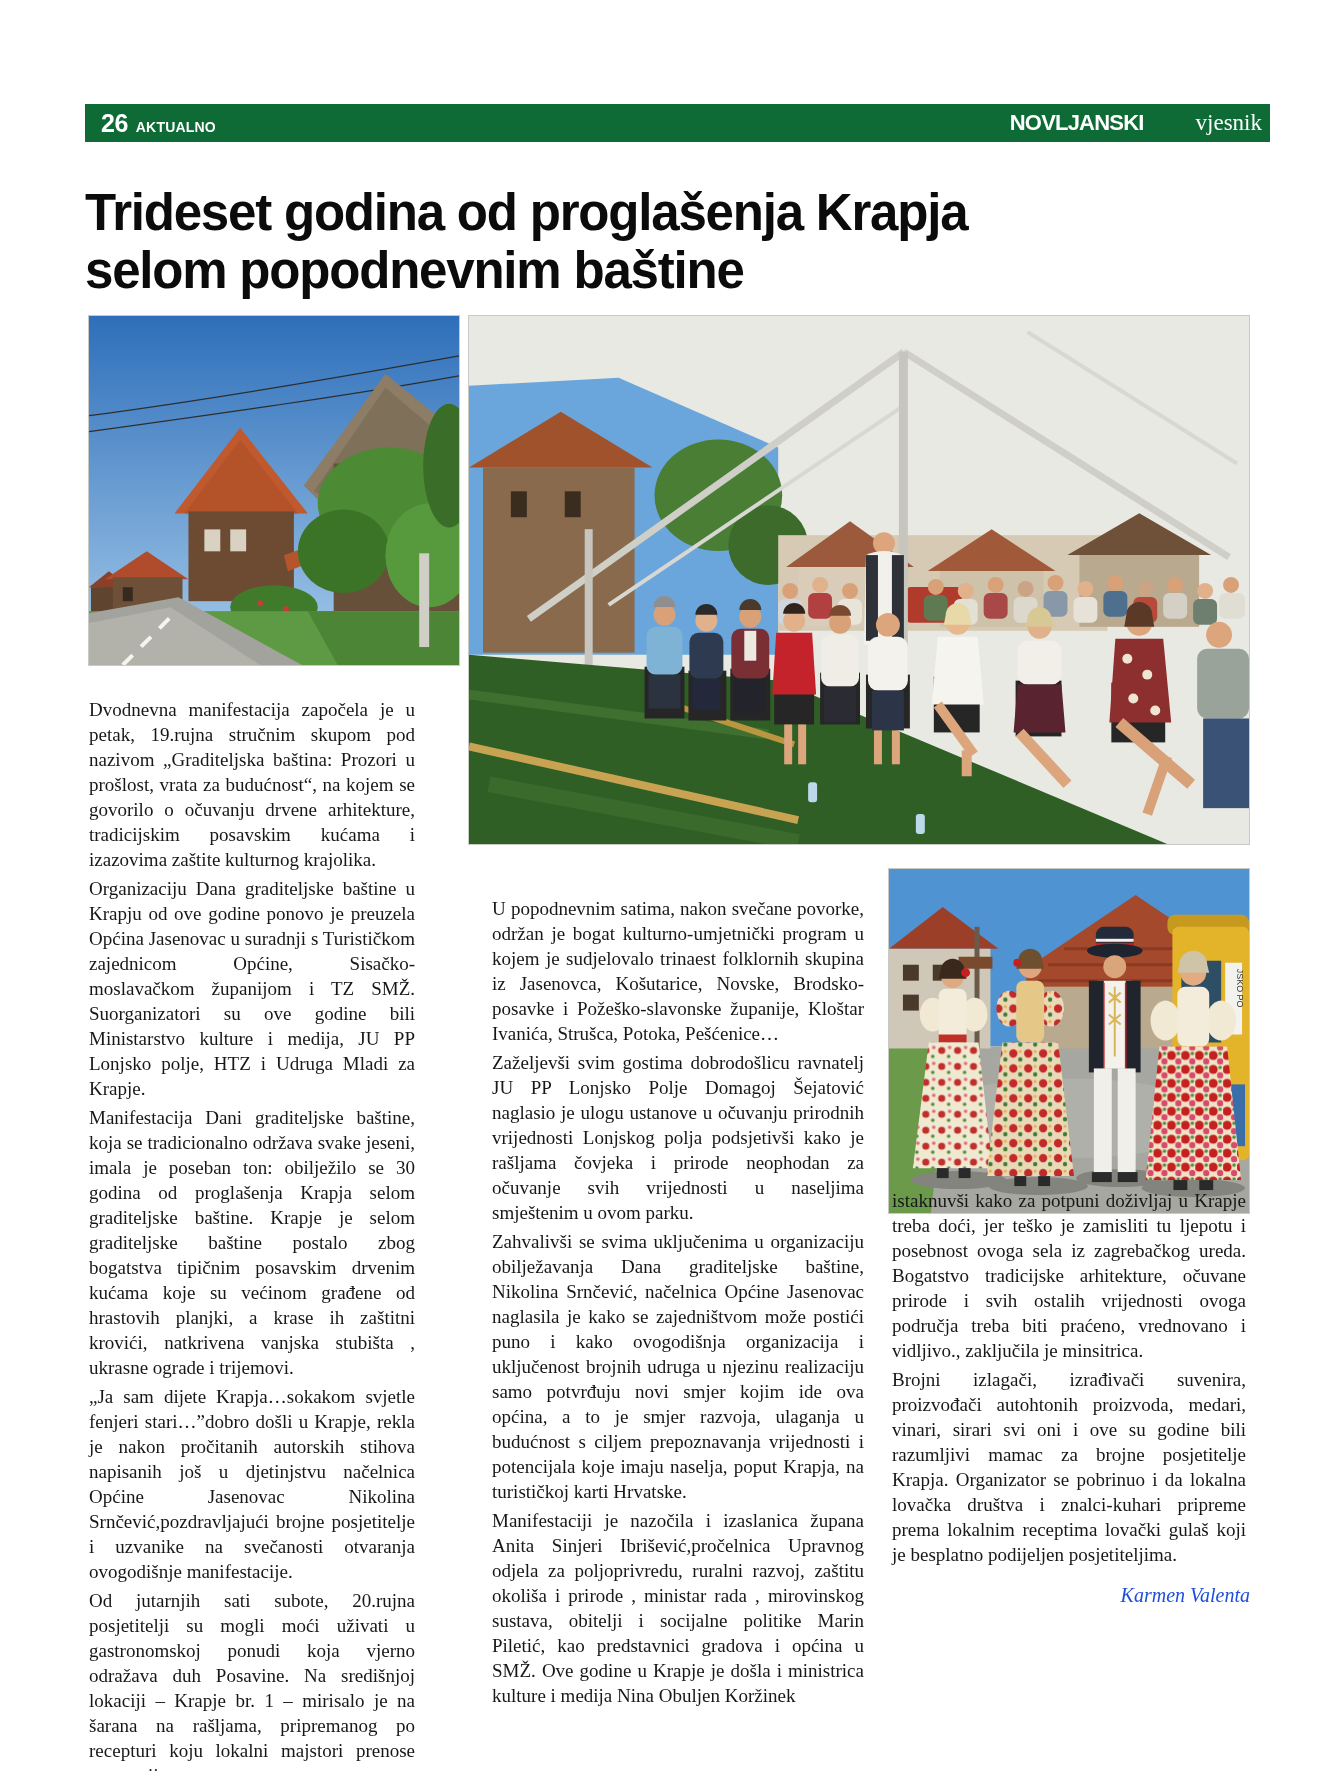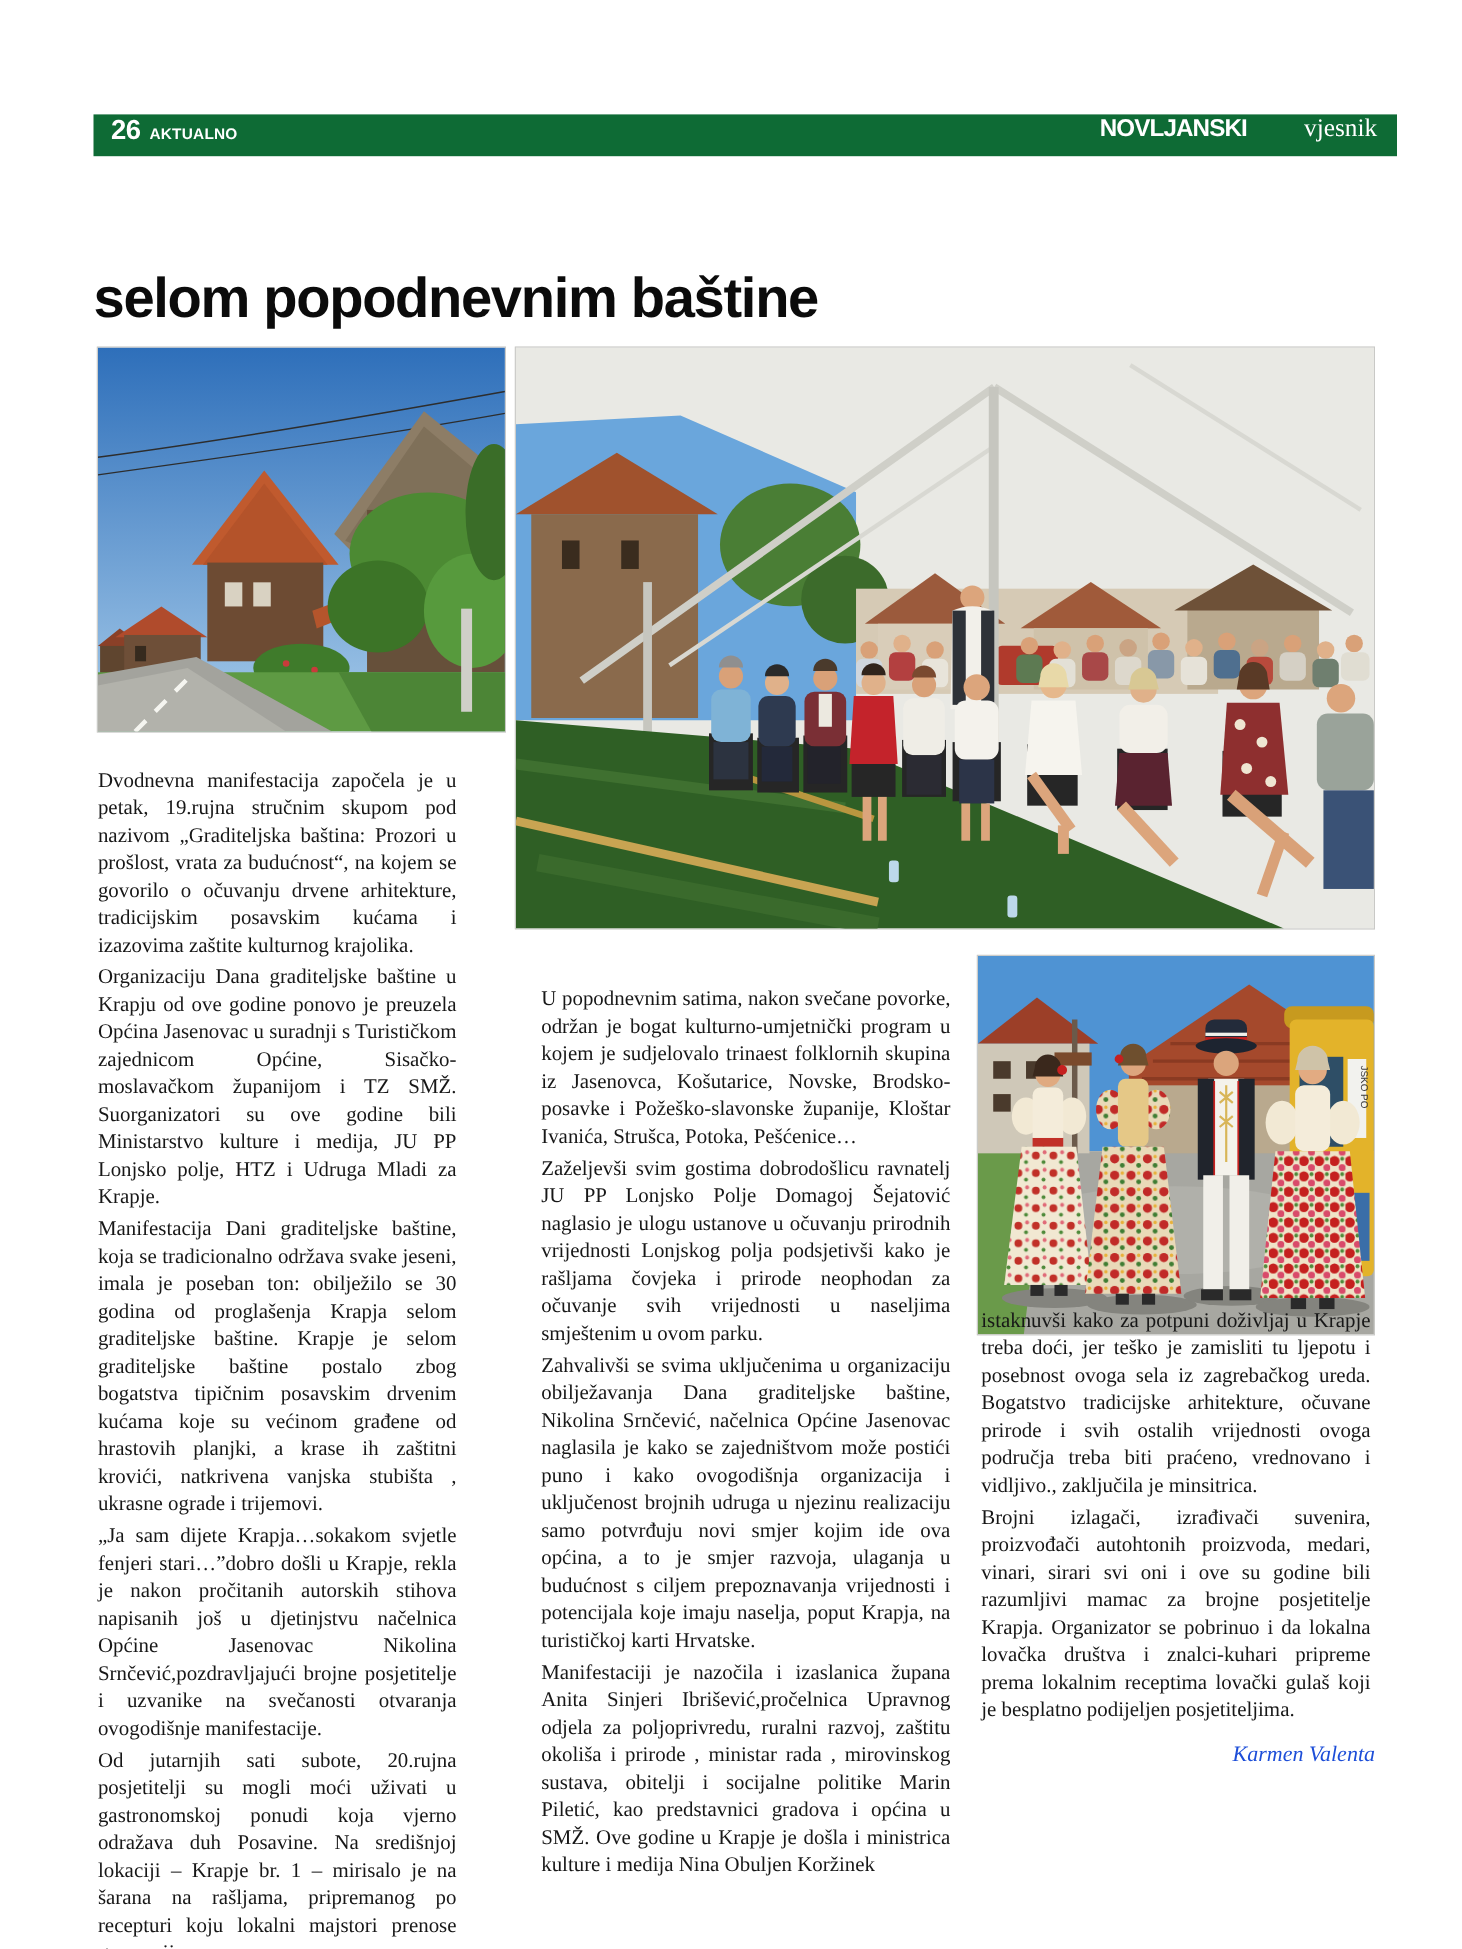--- a/index.html
+++ b/index.html
@@ -1,21 +1,21 @@
 <!DOCTYPE html>
 <html><head>
 <meta charset="utf-8">
 <style>
   html,body{margin:0;padding:0;background:#ffffff;}
   #page{position:relative;width:1329px;height:1772px;background:#ffffff;overflow:hidden;
         font-family:"Liberation Serif",serif;color:#151515;}
   
   .topbar{position:absolute;left:85px;top:104px;width:1185px;height:38px;
-          display:flex;justify-content:space-between;
-          padding:0 18px 0 16px;box-sizing:border-box;background:#0e6b35;}
+          display:flex;align-items:center;justify-content:space-between;
+          padding:0 8px 0 16px;box-sizing:border-box;background:#0e6b35;}
   .topbar .left,.topbar .right{display:flex;align-items:baseline;gap:8px;}
   .pagenum{font-family:"Liberation Sans",sans-serif;font-weight:900;font-size:25px;color:#fff;letter-spacing:-0.5px;}
   .section{font-family:"Liberation Sans",sans-serif;font-weight:900;font-size:14px;color:#fff;letter-spacing:0.2px;}
   .mast-bold{font-family:"Liberation Sans",sans-serif;font-weight:900;font-size:22px;color:#fff;letter-spacing:-0.8px;}
   .mast-serif{font-family:"Liberation Serif",serif;font-size:23px;color:#fff;margin-left:44px;}
   
   .headline{position:absolute;left:85px;top:150px;width:1120px;
             font-family:"Liberation Sans",sans-serif;font-weight:900;color:#0b0b0b;
             font-size:51px;line-height:58px;letter-spacing:-1.2px;}
   
@@ -41,21 +41,21 @@
     <div class="left">
       <span class="pagenum">26</span>
       <span class="section">AKTUALNO</span>
     </div>
     <div class="right">
       <span class="mast-bold">NOVLJANSKI</span>
       <span class="mast-serif">vjesnik</span>
     </div>
   </header>
 
-  <h1 class="headline"><br><span>selom popodnevnim baštine</span></h1>
+  <h1 class="headline"><span>Trideset godina od proglašenja Krapja</span><br><span>selom popodnevnim baštine</span></h1>
 
   <figure id="photo-street" role="img" aria-label="Tradicijske drvene posavske kuće s crvenim krovovima uz seosku cestu u Krapju">
     <svg viewBox="0 0 372 350" preserveAspectRatio="none">
       <defs>
         <linearGradient id="sky1" x1="0" y1="0" x2="0" y2="1">
           <stop offset="0" stop-color="#2e6fba"></stop>
             <stop offset="1" stop-color="#a6cbea"></stop>
         </linearGradient>
       </defs>
       <rect width="372" height="350" fill="url(#sky1)"></rect>

